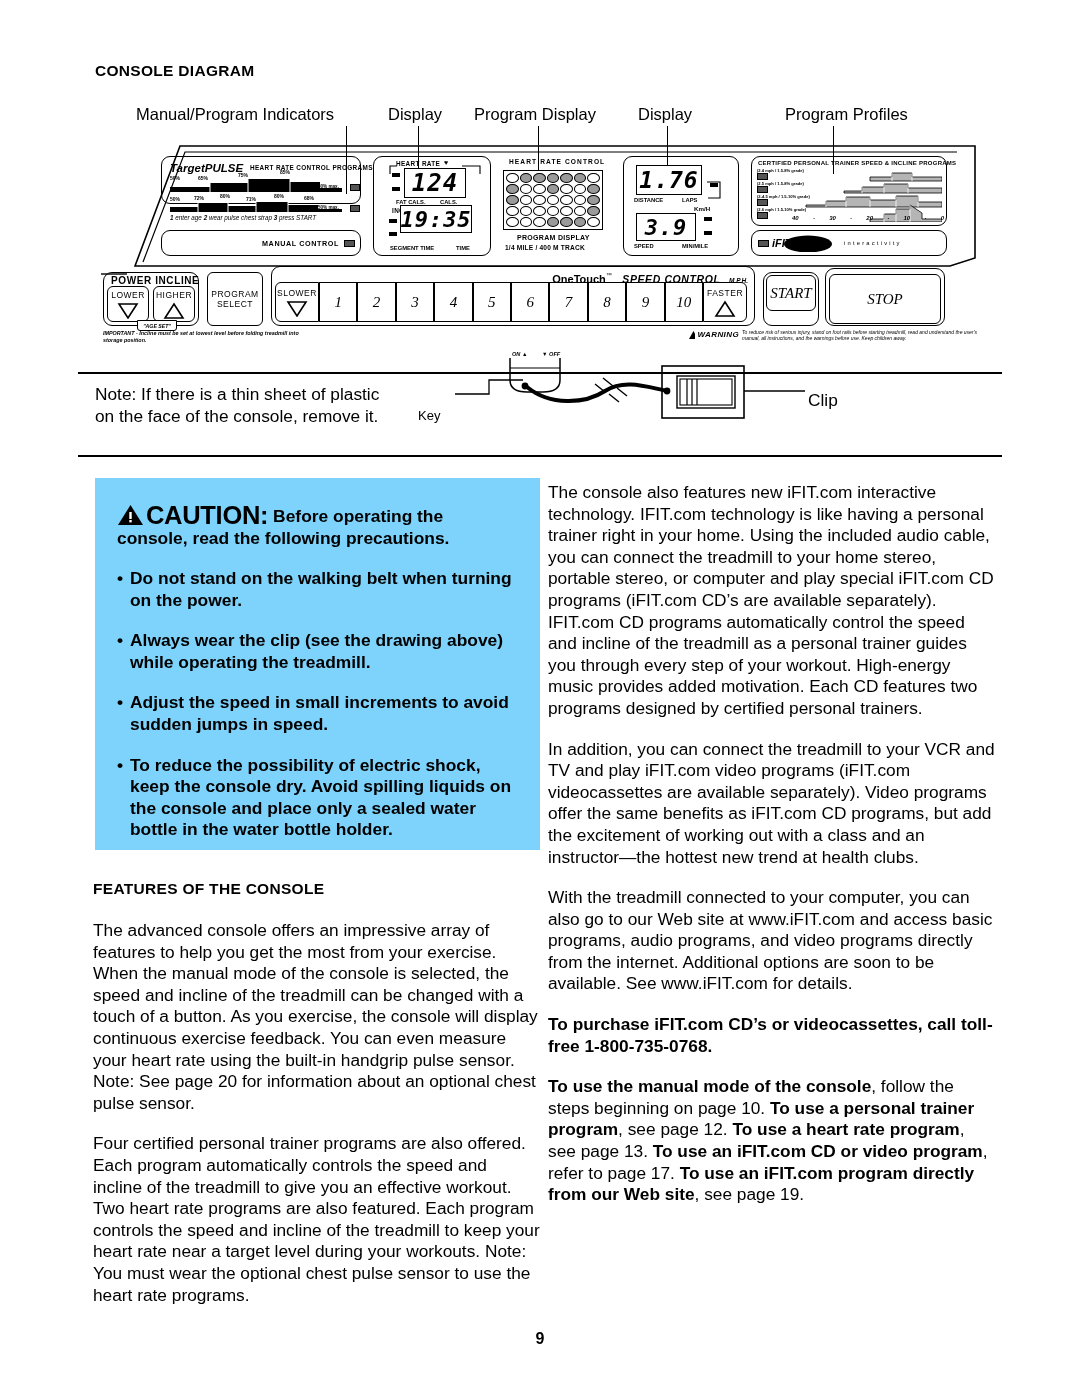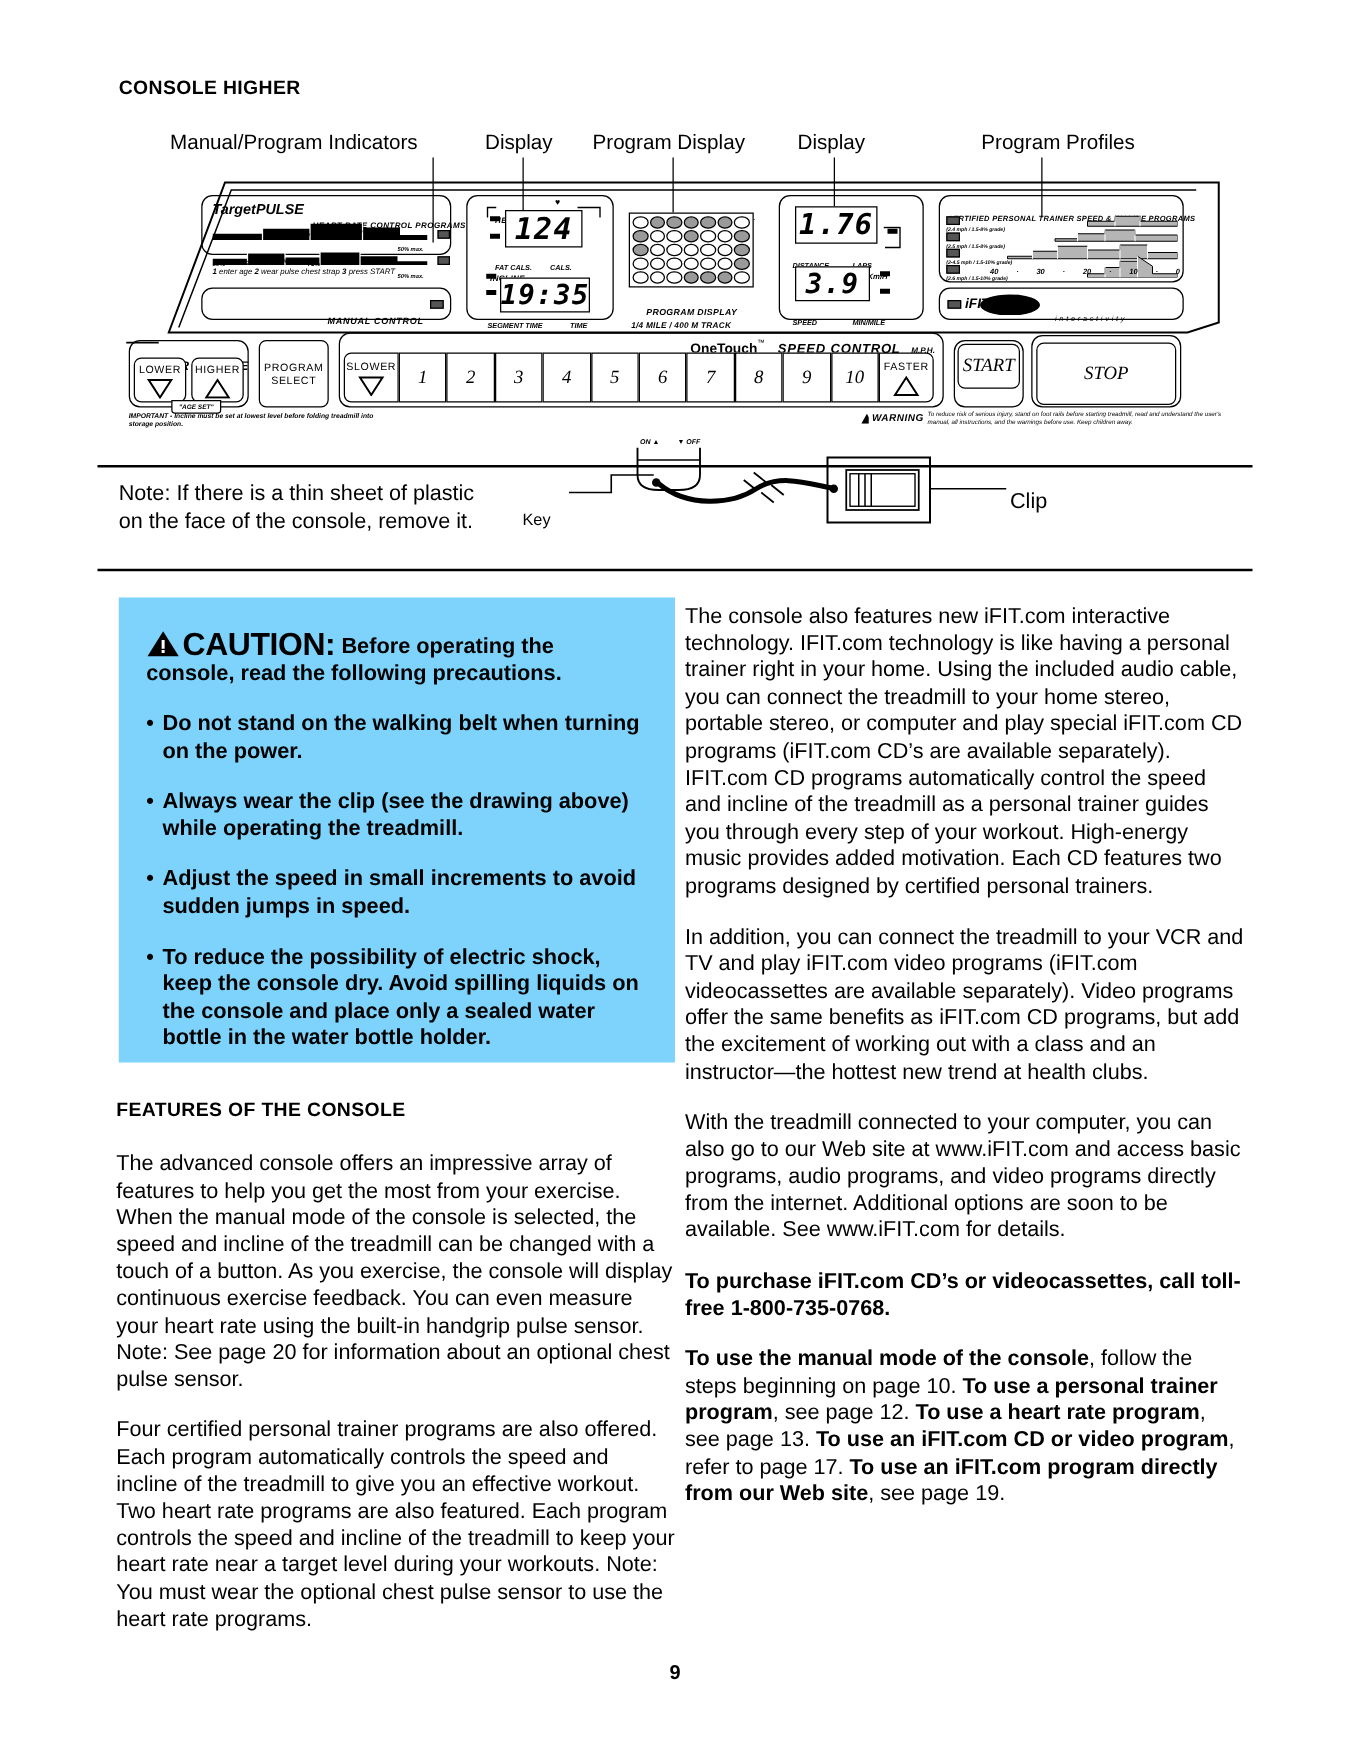--- a/index.html
+++ b/index.html
@@ -16,21 +16,21 @@
   .callout{position:absolute;font-size:16.5px;white-space:nowrap;}
   .vline{position:absolute;width:1px;background:#000;}
 
   
   #console-diagram{position:absolute;left:95px;top:138px;width:890px;height:230px;}
 
   
   .rbox{position:absolute;border:1.6px solid #000;border-radius:9px;box-sizing:border-box;}
 
   .lbl{position:absolute;font-style:italic;font-weight:bold;white-space:nowrap;}
-  .lbl-sm{position:absolute;font-style:italic;white-space:nowrap;font-weight:bold;margin-top:13px;}
+  .lbl-sm{position:absolute;white-space:nowrap;font-weight:bold;}
 
   
   .lcd{position:absolute;border:1.6px solid #000;box-sizing:border-box;background:#fff;
        font-family:"DejaVu Sans Mono",monospace;font-weight:bold;font-style:italic;
        display:flex;align-items:center;justify-content:center;letter-spacing:1px;}
 
   
   .dotgrid{position:absolute;border:1.8px solid #000;background:#fff;box-sizing:border-box;
            display:grid;gap:1px;padding:2px;}
   .dot{border:1.1px solid #000;border-radius:50%;box-sizing:border-box;}
@@ -65,21 +65,21 @@
 
   p.para{margin:0 0 19px 0;}
   #page-number{position:absolute;left:0;top:1330px;width:1080px;text-align:center;
                font-weight:bold;font-size:16px;}
 </style>
 </head>
 <body>
 
 <div class="page">
 
-  <div class="h-sec" style="position:absolute;left:95px;top:62px;">CONSOLE HIGHER</div>
+  <div class="h-sec" style="position:absolute;left:95px;top:62px;">CONSOLE DIAGRAM</div>
 
   <div class="callout" style="left:136px;top:105px;">Manual/Program Indicators</div>
   <div class="callout" style="left:388px;top:105px;">Display</div>
   <div class="callout" style="left:474px;top:105px;">Program Display</div>
   <div class="callout" style="left:638px;top:105px;">Display</div>
   <div class="callout" style="left:785px;top:105px;">Program Profiles</div>
 
   <div class="vline" style="left:346px;top:126px;height:68px;"></div>
   <div class="vline" style="left:418px;top:126px;height:50px;"></div>
   <div class="vline" style="left:538px;top:126px;height:58px;"></div>
@@ -151,21 +151,21 @@
       <svg width="98" height="12" style="position:absolute;left:14px;top:6px;">
         <path d="M2 11 L2 3 L9 3 M74 3 L92 3 L92 11" fill="none" stroke="#000" stroke-width="1.1"></path>
       </svg>
       <div class="lcd" style="left:30px;top:11px;width:62px;height:30px;font-size:24px;">124</div>
       <div style="position:absolute;left:18px;top:16px;width:8px;height:4px;background:#000;"></div>
       <div style="position:absolute;left:18px;top:30px;width:8px;height:4px;background:#000;"></div>
       <div class="lbl-sm" style="left:22px;top:42px;font-size:5.8px;">FAT CALS.</div>
       <div class="lbl-sm" style="left:66px;top:42px;font-size:5.8px;">CALS.</div>
 
       <div class="lbl-sm" style="left:18px;top:50px;font-size:6.4px;letter-spacing:.35px;">INCLINE</div>
-      <div class="lcd" style="left:26px;top:65px;width:72px;height:28px;font-size:22px;">19:35</div>
+      <div class="lcd" style="left:26px;top:48px;width:72px;height:28px;font-size:22px;">19:35</div>
       <div style="position:absolute;left:15px;top:62px;width:8px;height:4px;background:#000;"></div>
       <div style="position:absolute;left:15px;top:75px;width:8px;height:4px;background:#000;"></div>
       <div class="lbl-sm" style="left:16px;top:88px;font-size:5.8px;">SEGMENT TIME</div>
       <div class="lbl-sm" style="left:82px;top:88px;font-size:5.8px;">TIME</div>
     </div>
 
     <div style="position:absolute;left:398px;top:18px;width:122px;height:100px;">
       <div class="lbl-sm" style="left:16px;top:2px;font-size:6.6px;letter-spacing:1.1px;">HEART RATE CONTROL</div>
       <div class="dotgrid" id="dot-matrix" style="left:10px;top:14px;width:100px;height:60px;
            grid-template-columns:repeat(7,1fr);grid-template-rows:repeat(5,1fr);">

